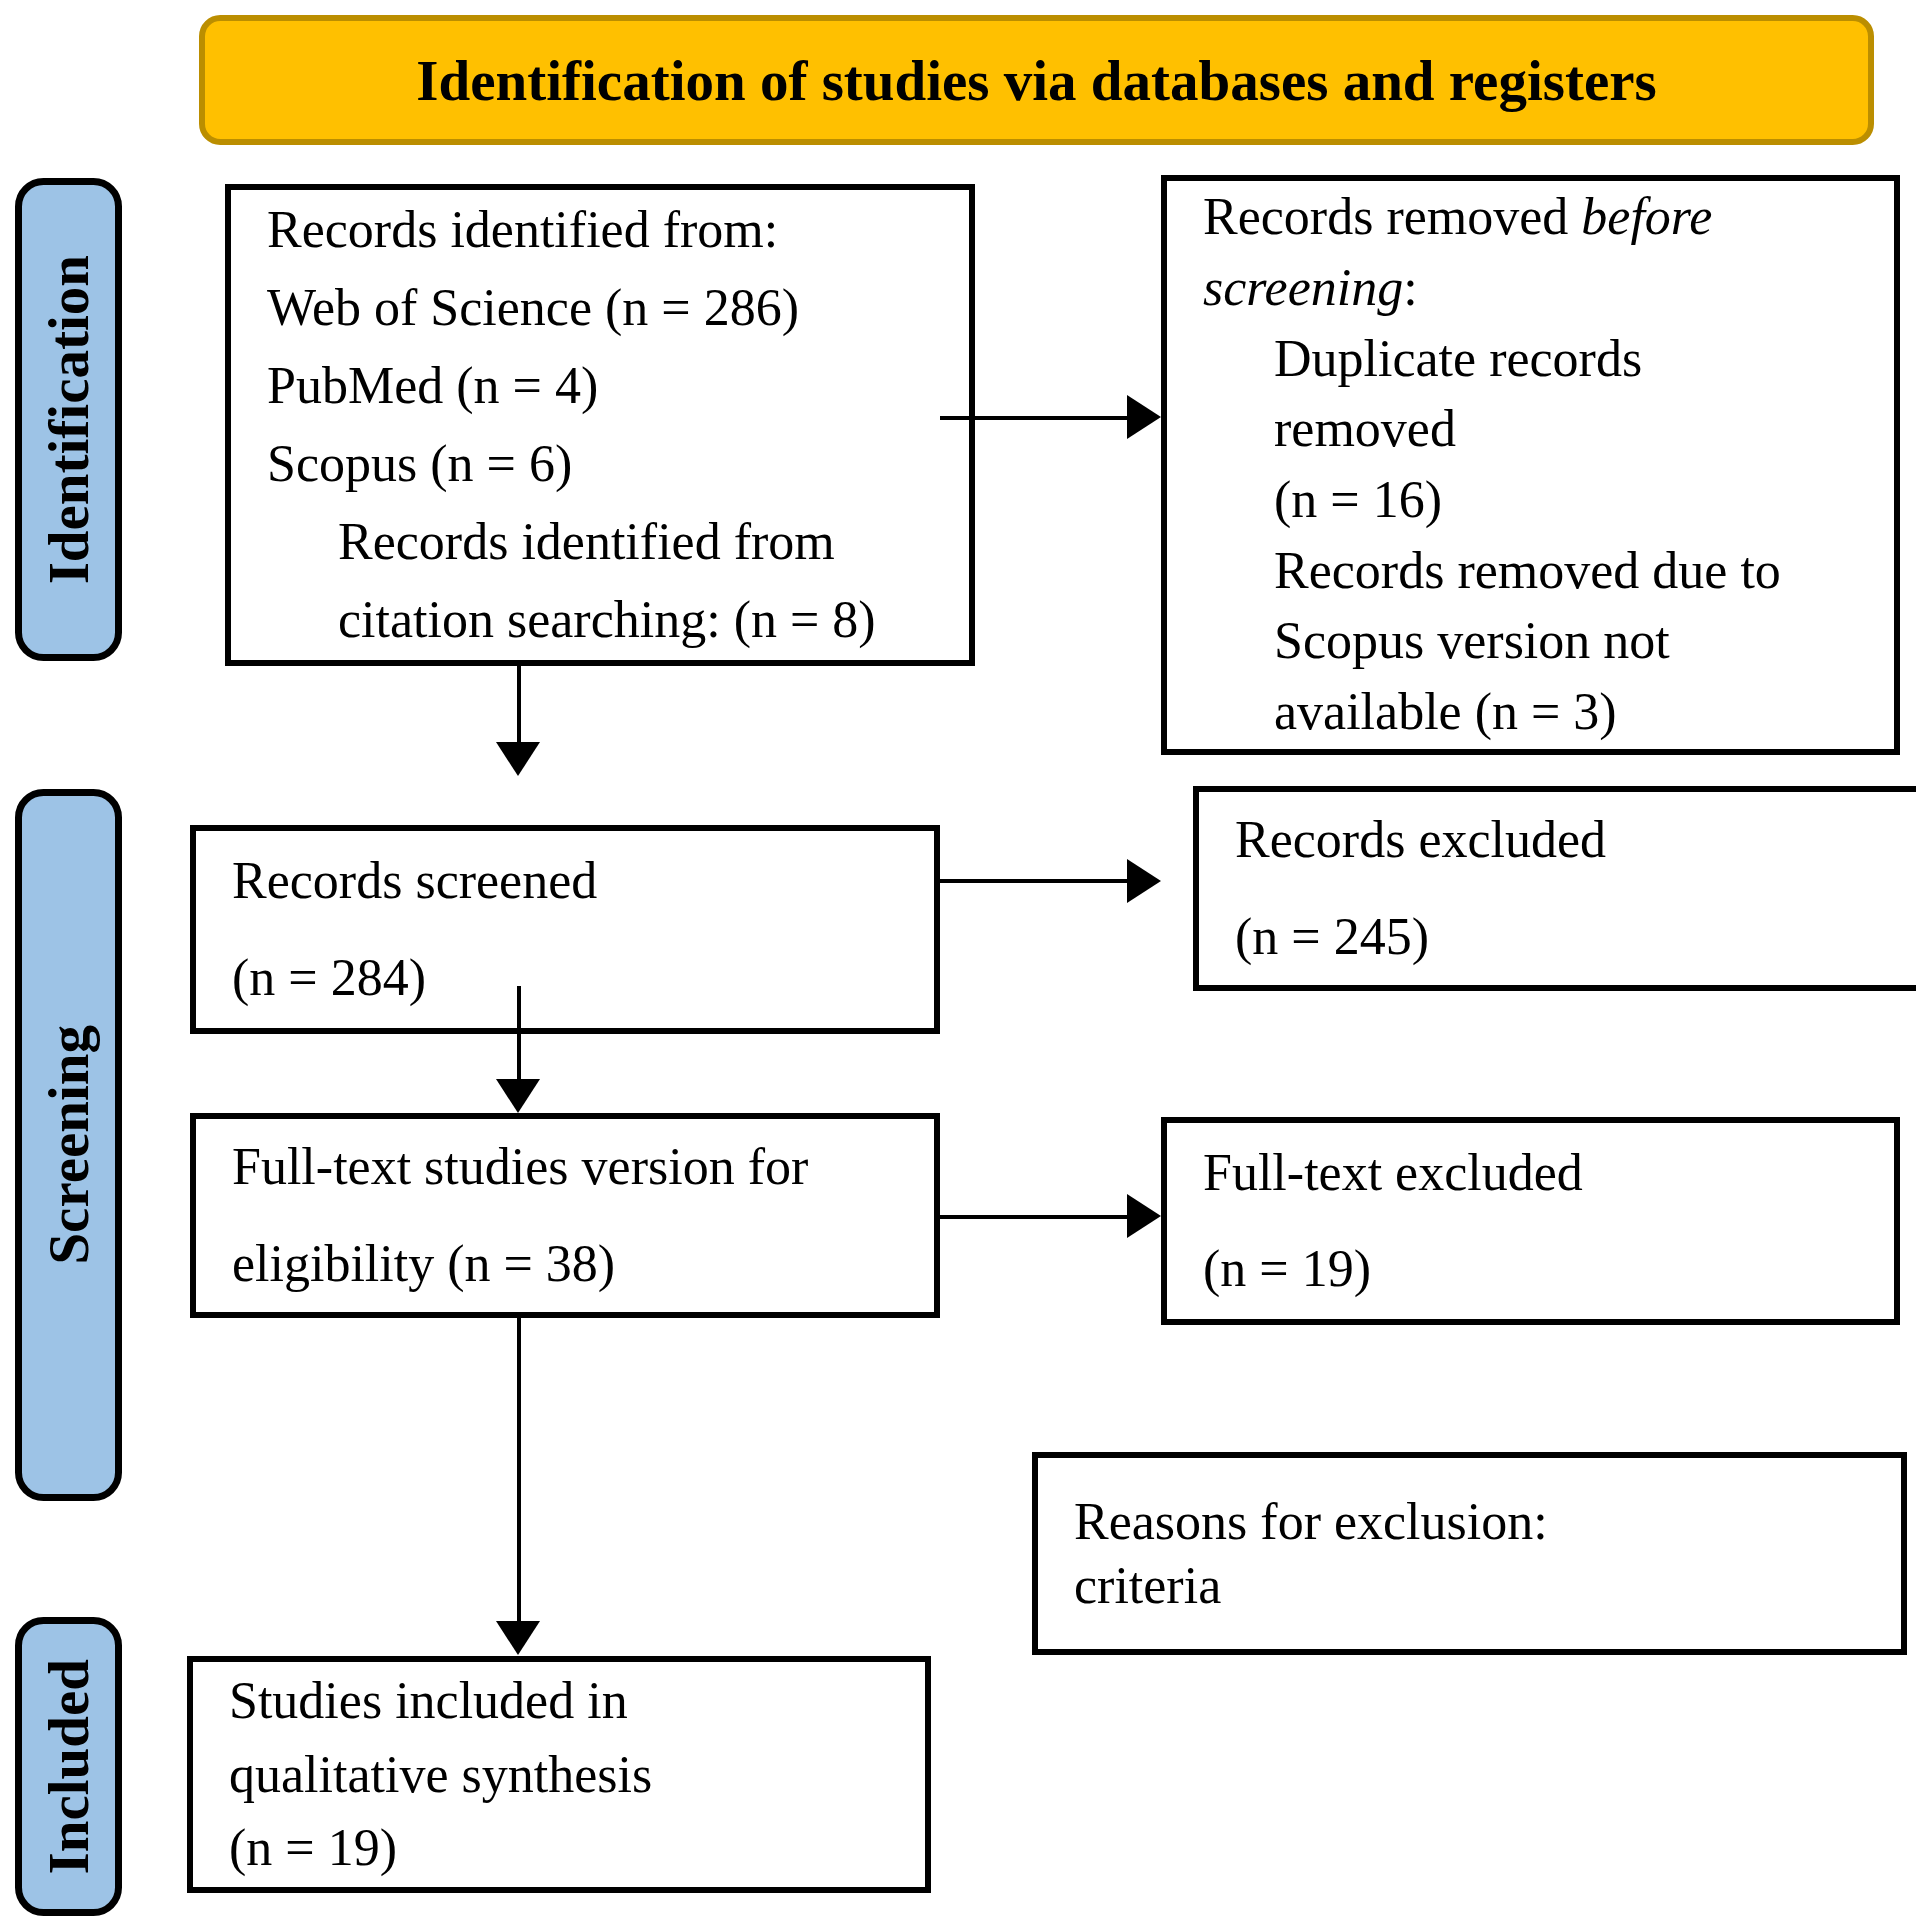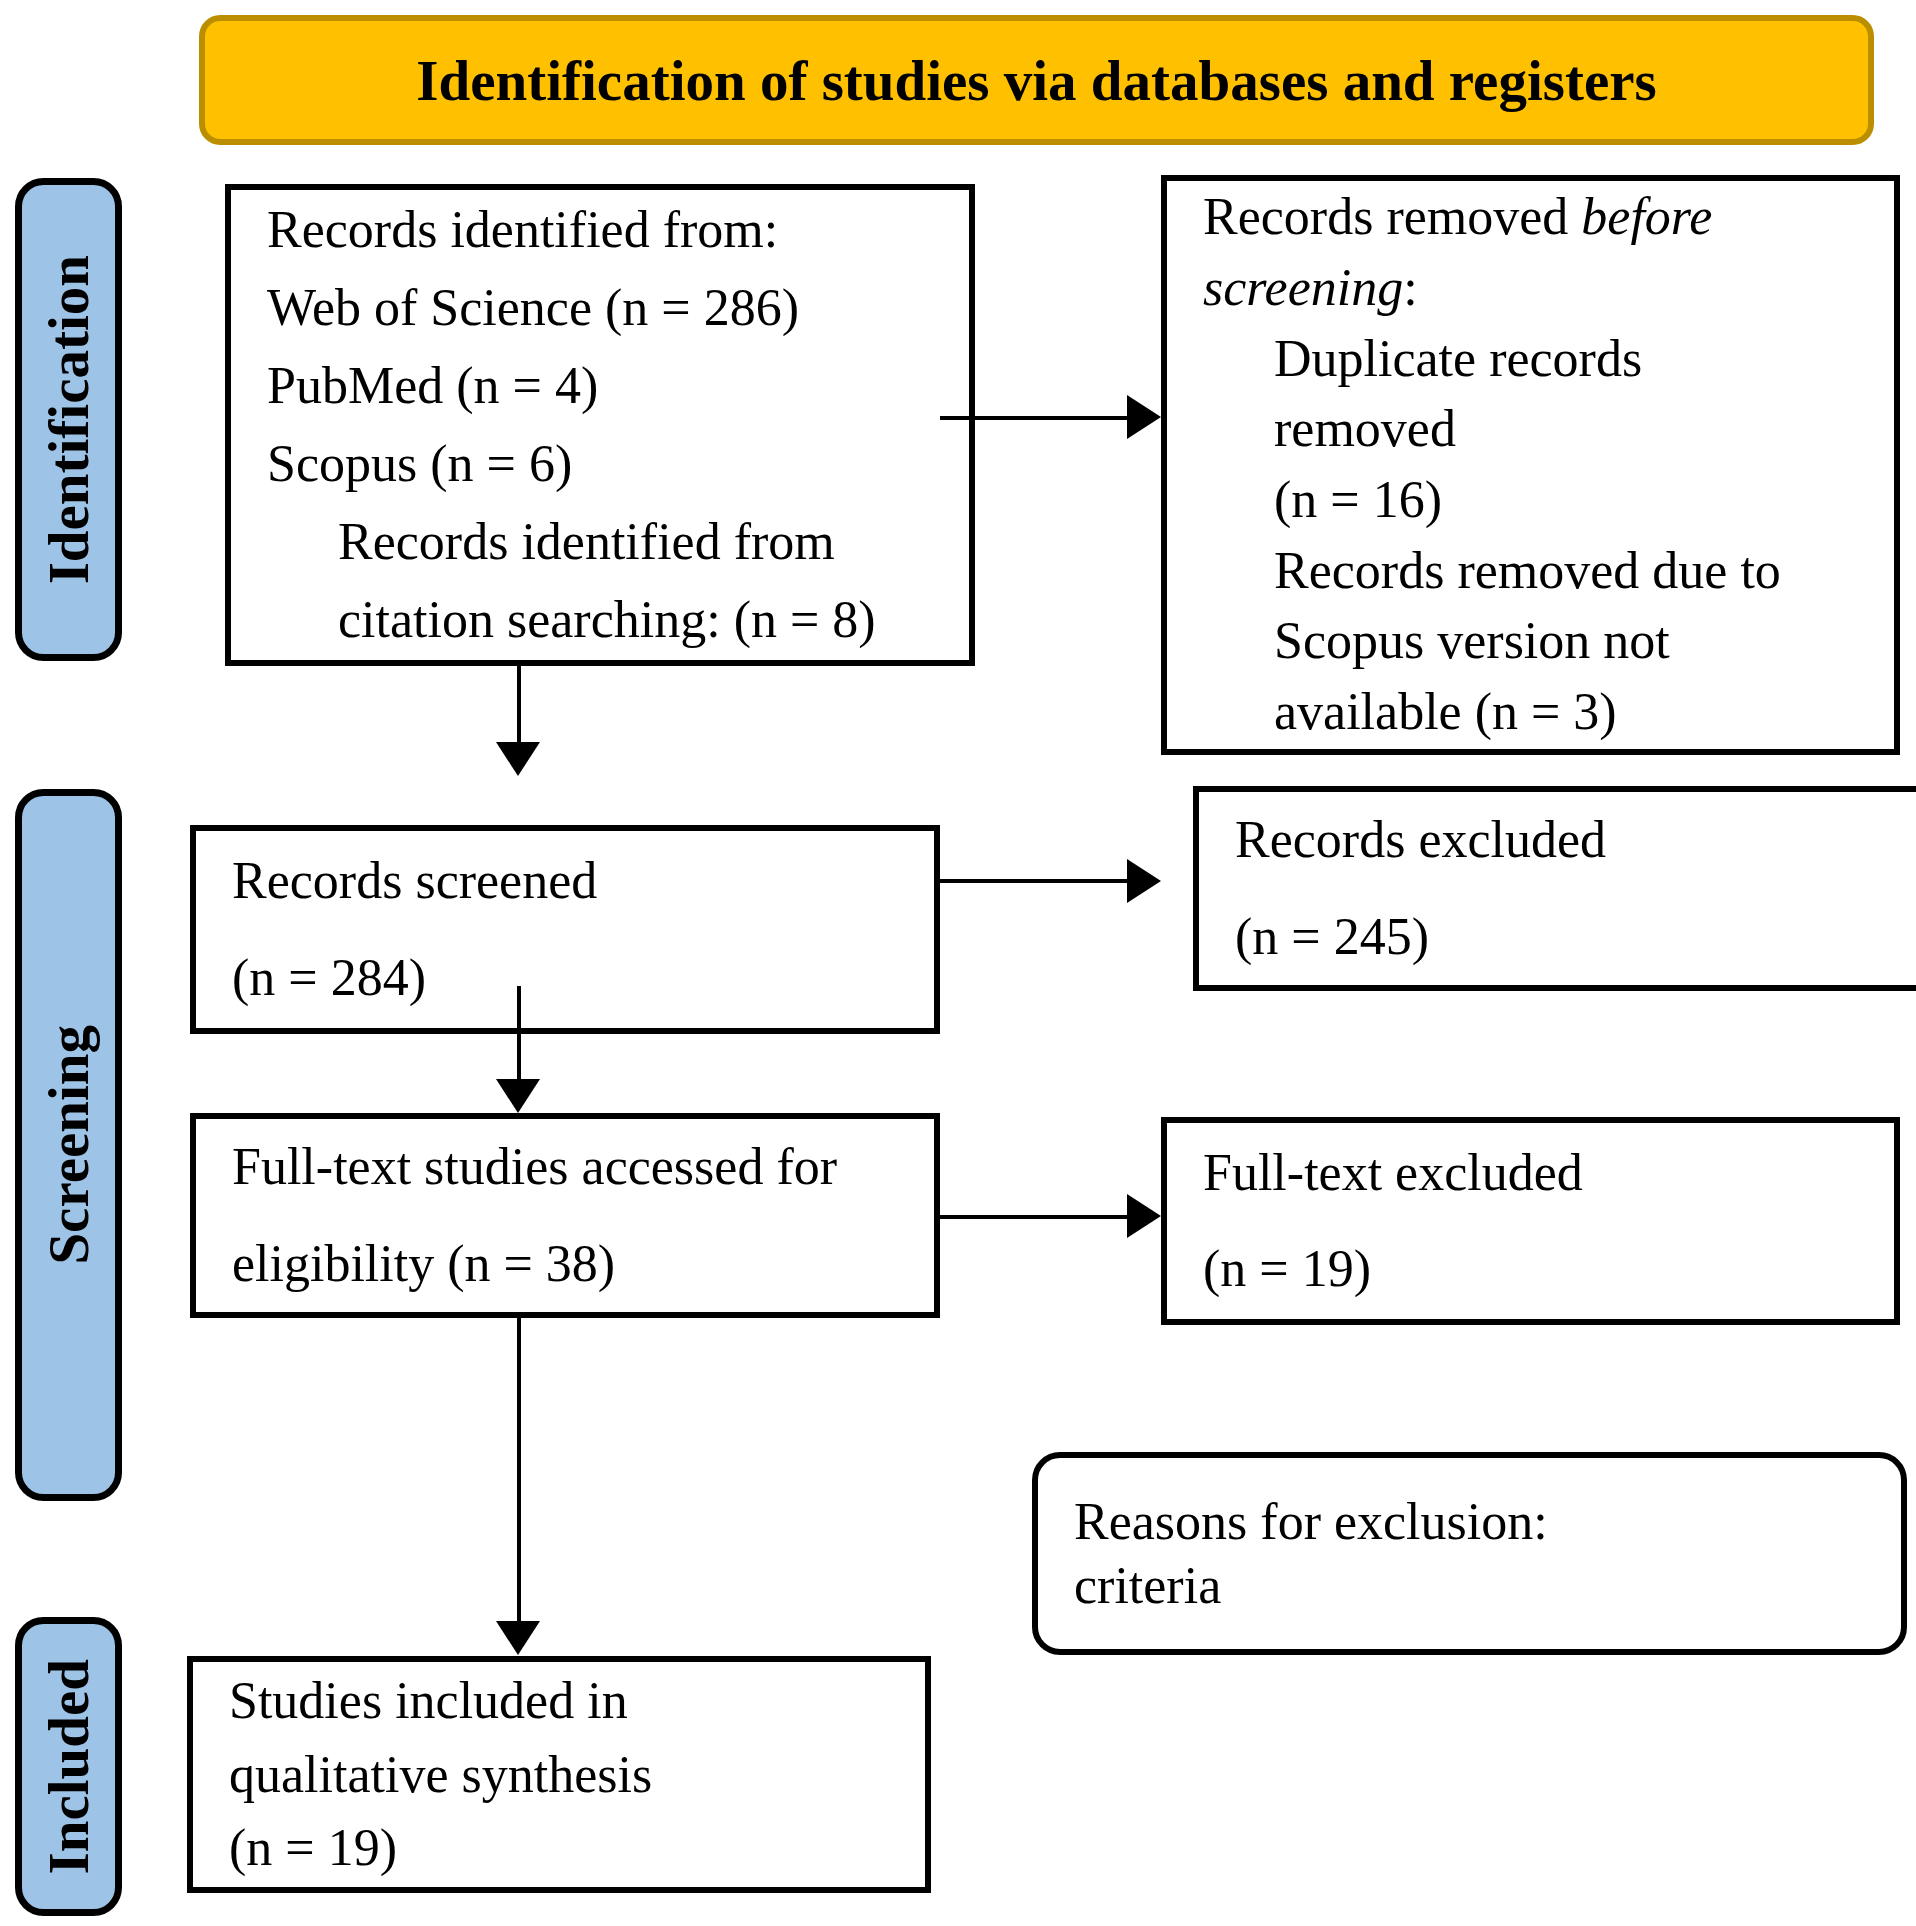--- a/index.html
+++ b/index.html
@@ -67,21 +67,21 @@
   .box .line{white-space:nowrap;}
   .box .line.indent{margin-left:71px;}
   .box .it{font-style:italic;}
 
   .box-records-identified{left:190px; top:184px;  width:750px; height:482px; line-height:1.5;margin-left:35px;}
   .box-records-removed   {left:1161px;top:175px;  width:739px; height:580px; line-height:1.36;}
   .box-records-screened  {left:190px; top:777px; width:750px; height:209px; line-height:1.85;margin-top:48px;}
   .box-records-excluded  {left:1161px;top:786px; width:739px; height:205px; line-height:1.85;margin-left:32px;}
   .box-fulltext-accessed {left:190px; top:1113px; width:750px; height:205px; line-height:1.85;}
   .box-fulltext-excluded {left:1161px;top:1117px; width:739px; height:208px; line-height:1.85;}
-  .box-reasons-exclusion {left:1032px;top:1452px; width:875px; height:203px; line-height:1.22;border-radius:28px;}
+  .box-reasons-exclusion {left:1032px;top:1452px; width:875px; height:203px; line-height:1.22;}
   .box-studies-included  {left:187px; top:1656px; width:744px; height:237px; line-height:1.42;}
 
   
   .hline{position:absolute; height:4.2px; background:var(--arrow);}
   .vline{position:absolute; width:4.2px;  background:var(--arrow);}
   .head-r{
     position:absolute; width:0; height:0;
     border-top:22.5px solid transparent;
     border-bottom:22.5px solid transparent;
     border-left:34px solid var(--arrow);
@@ -136,21 +136,21 @@
       <div class="line"><span>Records screened</span></div>
       <div class="line"><span>(n = 284)</span></div>
     </div>
 
   <div class="box box-records-excluded">
       <div class="line"><span>Records excluded</span></div>
       <div class="line"><span>(n = 245)</span></div>
     </div>
 
   <div class="box box-fulltext-accessed">
-      <div class="line"><span>Full-text studies accessed for</span></div>
+      <div class="line"><span>Full-text studies version for</span></div>
       <div class="line"><span>eligibility (n = 38)</span></div>
     </div>
 
   <div class="box box-fulltext-excluded">
       <div class="line"><span>Full-text excluded</span></div>
       <div class="line"><span>(n = 19)</span></div>
     </div>
 
   <div class="box box-reasons-exclusion">
       <div class="line"><span>Reasons for exclusion:</span></div>

